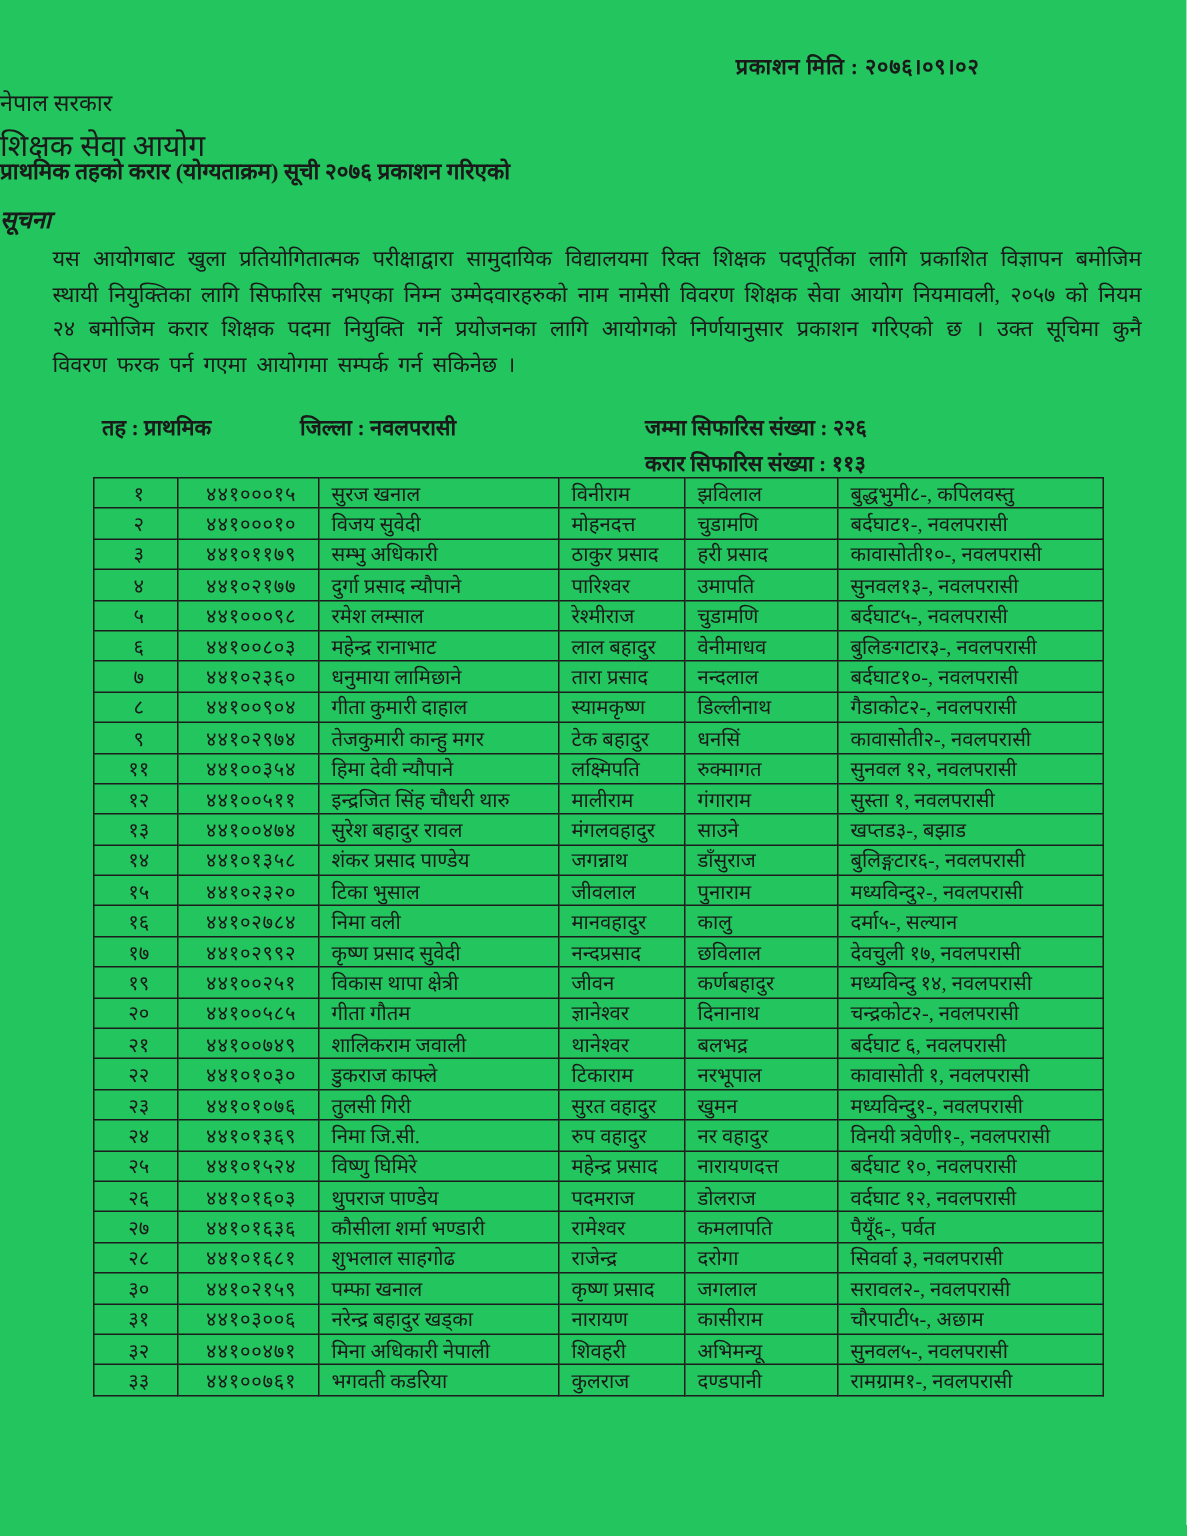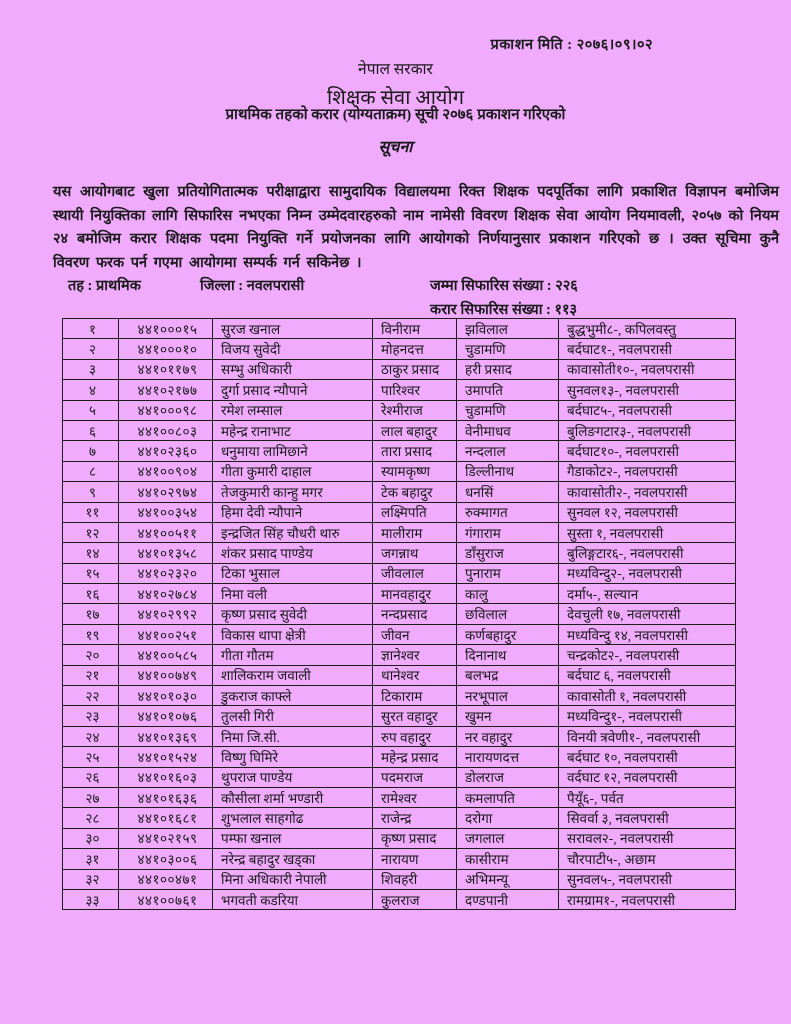--- a/index.html
+++ b/index.html
@@ -4,54 +4,53 @@
 <style>
   html, body {
     margin: 0;
     padding: 0;
     background: #ffffff;
   }
   .page {
     position: relative;
     width: 791px;
     height: 1024px;
-    background: #f0abfc;
+    background: #22c55e;
     color: #1a1a1a;
     font-family: "Liberation Serif", "DejaVu Sans", serif;
     overflow: hidden;
   }
   .pub-date {
     position: absolute;
     top: 33px;
     right: 138px;
     font-size: 14.5px;
     font-weight: bold;
     letter-spacing: 0.5px;
   }
   .center-line {
     position: absolute;
     left: 0;
     width: 100%;
-    text-align: center;
+    text-align: left;
   }
   .gov-line      { top: 57px;  font-size: 15.5px; }
   .comm-line     { top: 83px;  font-size: 20px; }
   .title-line    { top: 103px; font-size: 15px; font-weight: bold; }
   .notice-line   { top: 135px; font-size: 16px; font-weight: bold; font-style: italic; }
   .body-par {
     position: absolute;
     top: 162px;
     left: 35px;
     width: 726px;
     font-size: 14.5px;
     line-height: 23.5px;
     text-align: justify;
-    margin: 18px;
+    margin: 0;
     word-spacing: 3px;
-    font-weight: bold;
   }
   .meta-block {
     position: absolute;
     top: 274px;
     left: 0;
     width: 100%;
     font-weight: bold;
     font-size: 14.5px;
   }
   .meta-item { position: absolute; white-space: nowrap; }
@@ -201,20 +200,28 @@
         </tr>
         <tr>
           <td class="col-sn">१२</td>
           <td class="col-roll">४४१००५११</td>
           <td class="col-name">इन्द्रजित सिंह चौधरी थारु</td>
           <td class="col-father">मालीराम</td>
           <td class="col-grandfather">गंगाराम</td>
           <td class="col-address">सुस्ता १, नवलपरासी</td>
         </tr>
         <tr>
+          <td class="col-sn">१३</td>
+          <td class="col-roll">४४१००४७४</td>
+          <td class="col-name">सुरेश बहादुर रावल</td>
+          <td class="col-father">मंगलवहादुर</td>
+          <td class="col-grandfather">साउने</td>
+          <td class="col-address">खप्तड३-, बझाड</td>
+        </tr>
+        <tr>
           <td class="col-sn">१४</td>
           <td class="col-roll">४४१०१३५८</td>
           <td class="col-name">शंकर प्रसाद पाण्डेय</td>
           <td class="col-father">जगन्नाथ</td>
           <td class="col-grandfather">डाँसुराज</td>
           <td class="col-address">बुलिङ्गटार६-, नवलपरासी</td>
         </tr>
         <tr>
           <td class="col-sn">१५</td>
           <td class="col-roll">४४१०२३२०</td>

